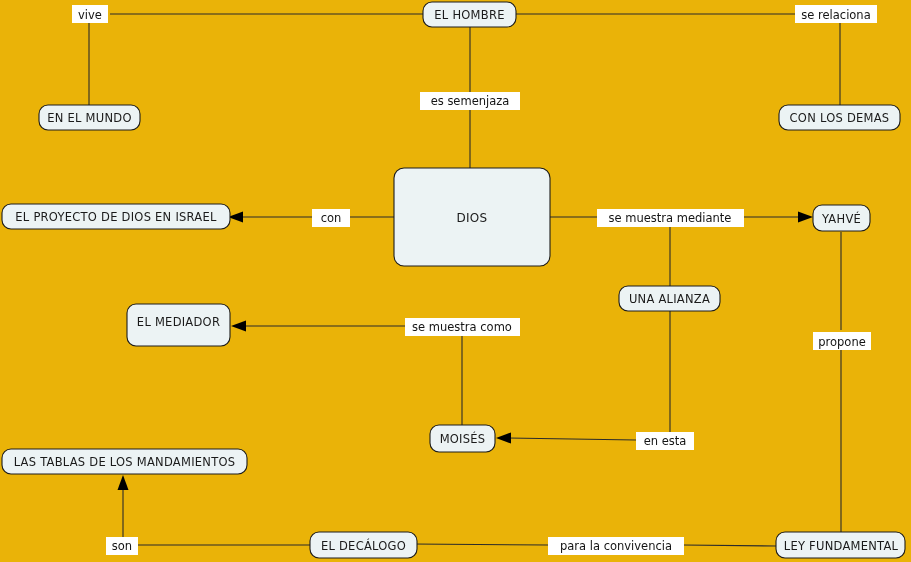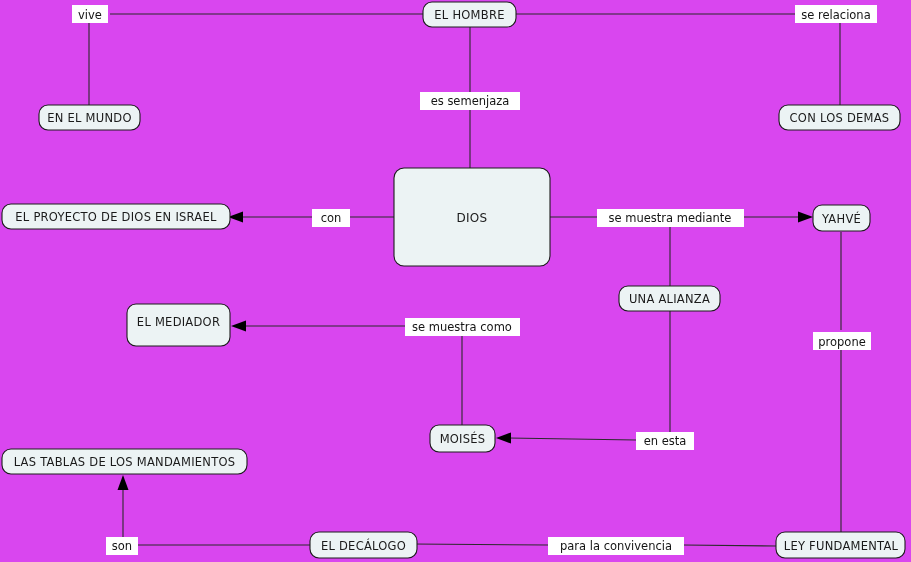--- a/index.html
+++ b/index.html
@@ -10,21 +10,21 @@
   body {
     width: 911px;
     height: 562px;
     overflow: hidden;
     font-family: "DejaVu Sans", "Liberation Sans", sans-serif;
   }
   #map-root {
     position: relative;
     width: 911px;
     height: 562px;
-    background: #d946ef;
+    background: #eab308;
   }
   svg.map-canvas {
     position: absolute;
     top: 0;
     left: 0;
     width: 911px;
     height: 562px;
     display: block;
   }
   .edge-line {

